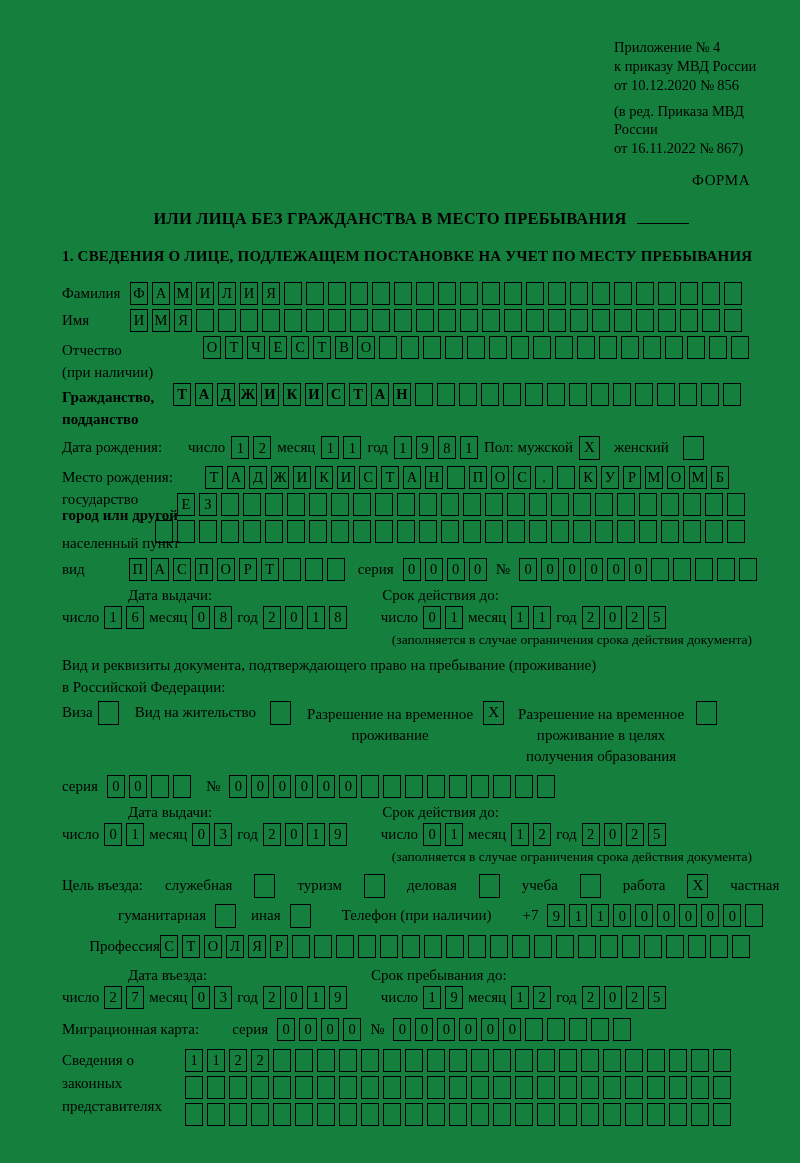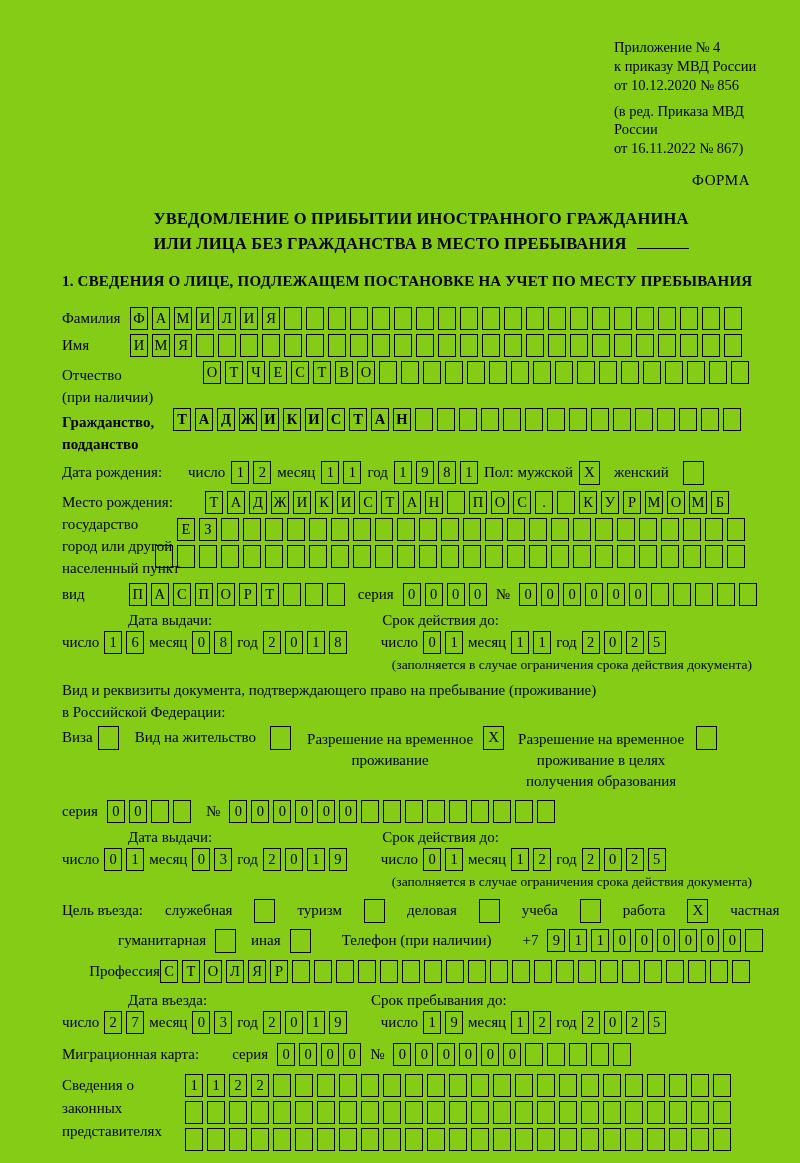--- a/index.html
+++ b/index.html
@@ -1,18 +1,18 @@
 <!DOCTYPE html>
 <html><head>
 <meta charset="utf-8">
 <style>
   html,body{margin:0;padding:0;background:#fff;}
   .page{
     width:800px;height:1163px;box-sizing:border-box;
-    padding:30px 20px 0 62px;background:#84cc16;color:#000;
+    padding:30px 20px 0 62px;background:#15803d;color:#000;
     font-family:"Liberation Serif","DejaVu Serif",serif;
     font-size:15px;overflow:hidden;position:relative;
   }
   
   .hdr{margin-left:552px;margin-top:8px;font-size:14.5px;line-height:1.3;}
   .hdr .part2{margin-top:7px;}
   .form-word{text-align:right;padding-right:30px;font-weight:normal;margin-top:14px;letter-spacing:.5px;}
   .title{text-align:center;font-weight:bold;font-size:16.5px;line-height:1.5;margin-top:18px;letter-spacing:.2px;}
   .blank{display:inline-block;width:52px;border-bottom:1.6px solid #000;height:12px;margin-left:10px;}
   .sec-heading{font-weight:bold;font-size:15px;margin-top:16px;letter-spacing:.2px;}
@@ -78,21 +78,20 @@
     <div>к приказу МВД России</div>
     <div>от 10.12.2020 № 856</div>
     <div class="part2">
       <div>(в ред. Приказа МВД России</div>
       <div>от 16.11.2022 № 867)</div>
     </div>
   </div>
   <div class="form-word">ФОРМА</div>
 
   <div class="title">
-    <div>УВЕДОМЛЕНИЕ О ПРИБЫТИИ ИНОСТРАННОГО ГРАЖДАНИНА</div>
     <div><span>ИЛИ ЛИЦА БЕЗ ГРАЖДАНСТВА В МЕСТО ПРЕБЫВАНИЯ</span><span class="blank"></span></div>
   </div>
 
   <div class="sec-heading">1. СВЕДЕНИЯ О ЛИЦЕ, ПОДЛЕЖАЩЕМ ПОСТАНОВКЕ НА УЧЕТ ПО МЕСТУ ПРЕБЫВАНИЯ</div>
 
   <div class="row" style="margin-top:17px;">
     <span class="lbl w-surname">Фамилия</span>
     <span class="cells">
         <span class="cell">Ф</span>
         <span class="cell">А</span>
@@ -250,21 +249,21 @@
       </span>
     <span class="nowrap">Пол: мужской</span>
     <span class="checkbox">X</span>
     <span class="nowrap" style="margin-left:8px;">женский</span>
     <span class="checkbox" style="margin-left:8px;"></span>
   </div>
 
   <div class="bp">
     <span class="bp-lbl" style="top:3px;">Место рождения:</span>
     <span class="bp-lbl" style="top:25px;">государство</span>
-    <span class="bp-lbl" style="top:47px;">город или другой</span>
+    <span class="bp-lbl" style="top:41px;font-weight:bold;">город или другой</span>
     <span class="bp-lbl" style="top:69px;">населенный пункт</span>
     <div class="bp-row bp-r1">
         <span class="cells">
           <span class="cell">Т</span>
           <span class="cell">А</span>
           <span class="cell">Д</span>
           <span class="cell">Ж</span>
           <span class="cell">И</span>
           <span class="cell">К</span>
           <span class="cell">И</span>

